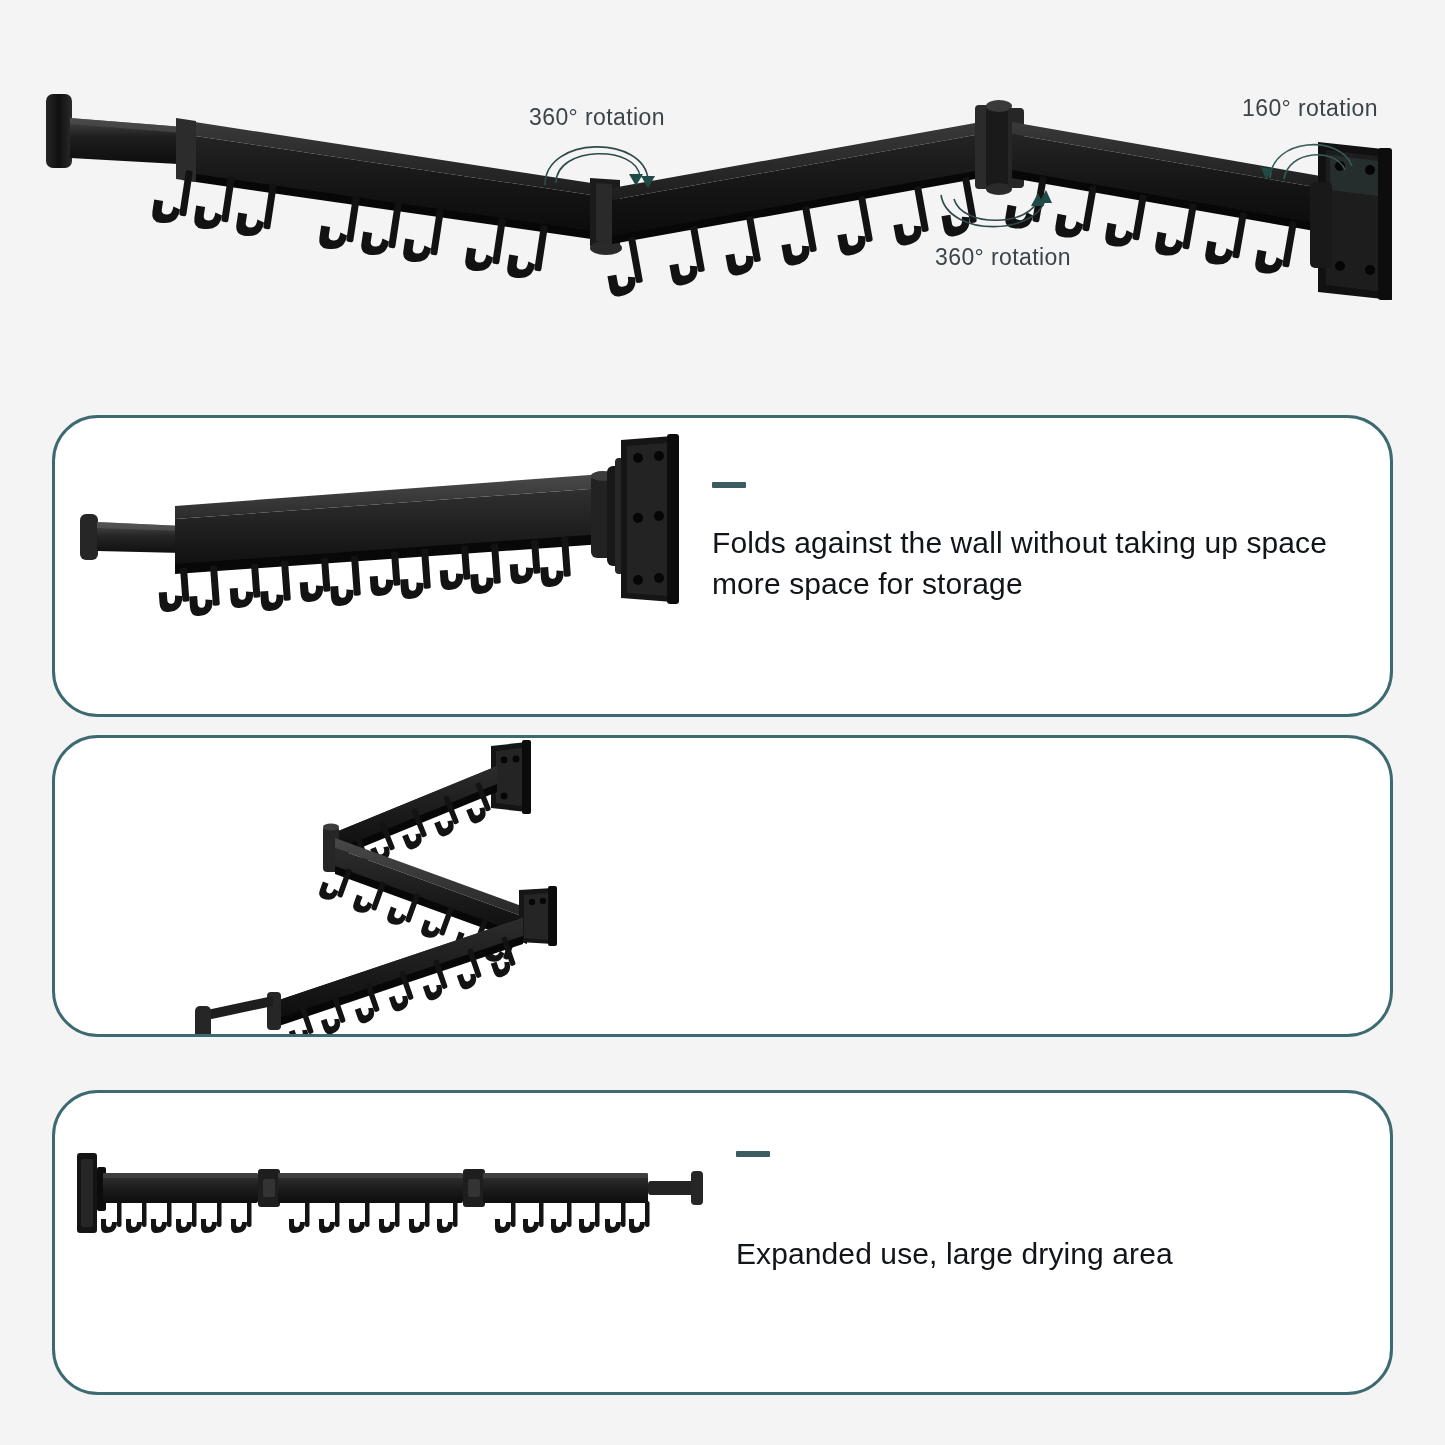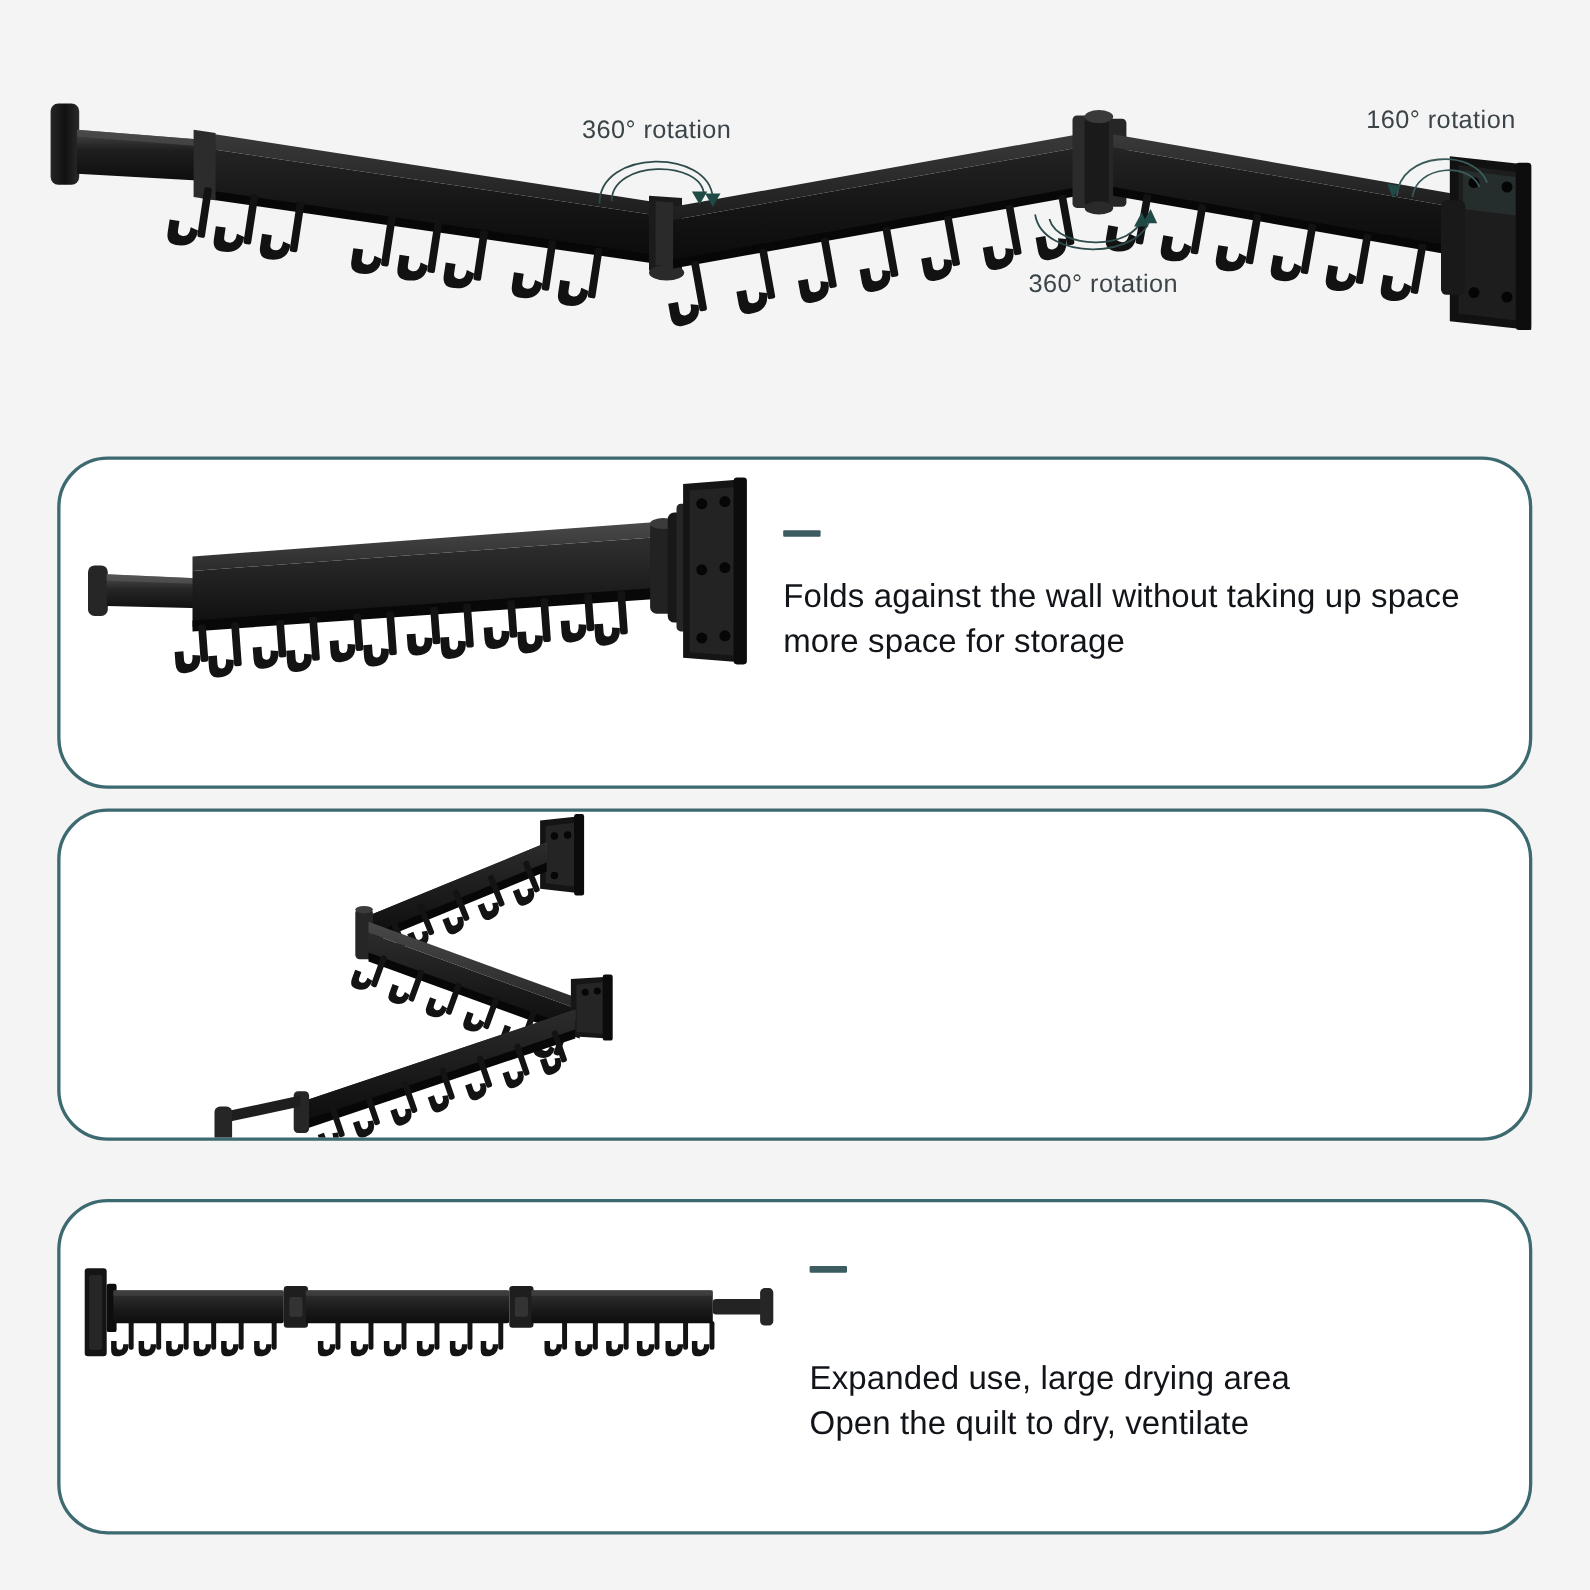--- a/index.html
+++ b/index.html
@@ -632,17 +632,16 @@
               <path d="M0 21 q0 11 -11 11 q-5 0 -5 -6 l0 -8 l5 0 l0 5 q0 3 3 3 q3 0 3 -5 z"></path>
             </g>
         </g>
       </svg>
     </div>
 
     <div class="card-text c3-text">
       <div class="dash"></div>
       <div style="height:42px"></div>
       <div class="txt-line">Expanded use, large drying area</div>
-      <div class="txt-line">Open the quilt to dry, ventilate</div>
     </div>
   </div>
 
 </div>
 
 </body></html>

